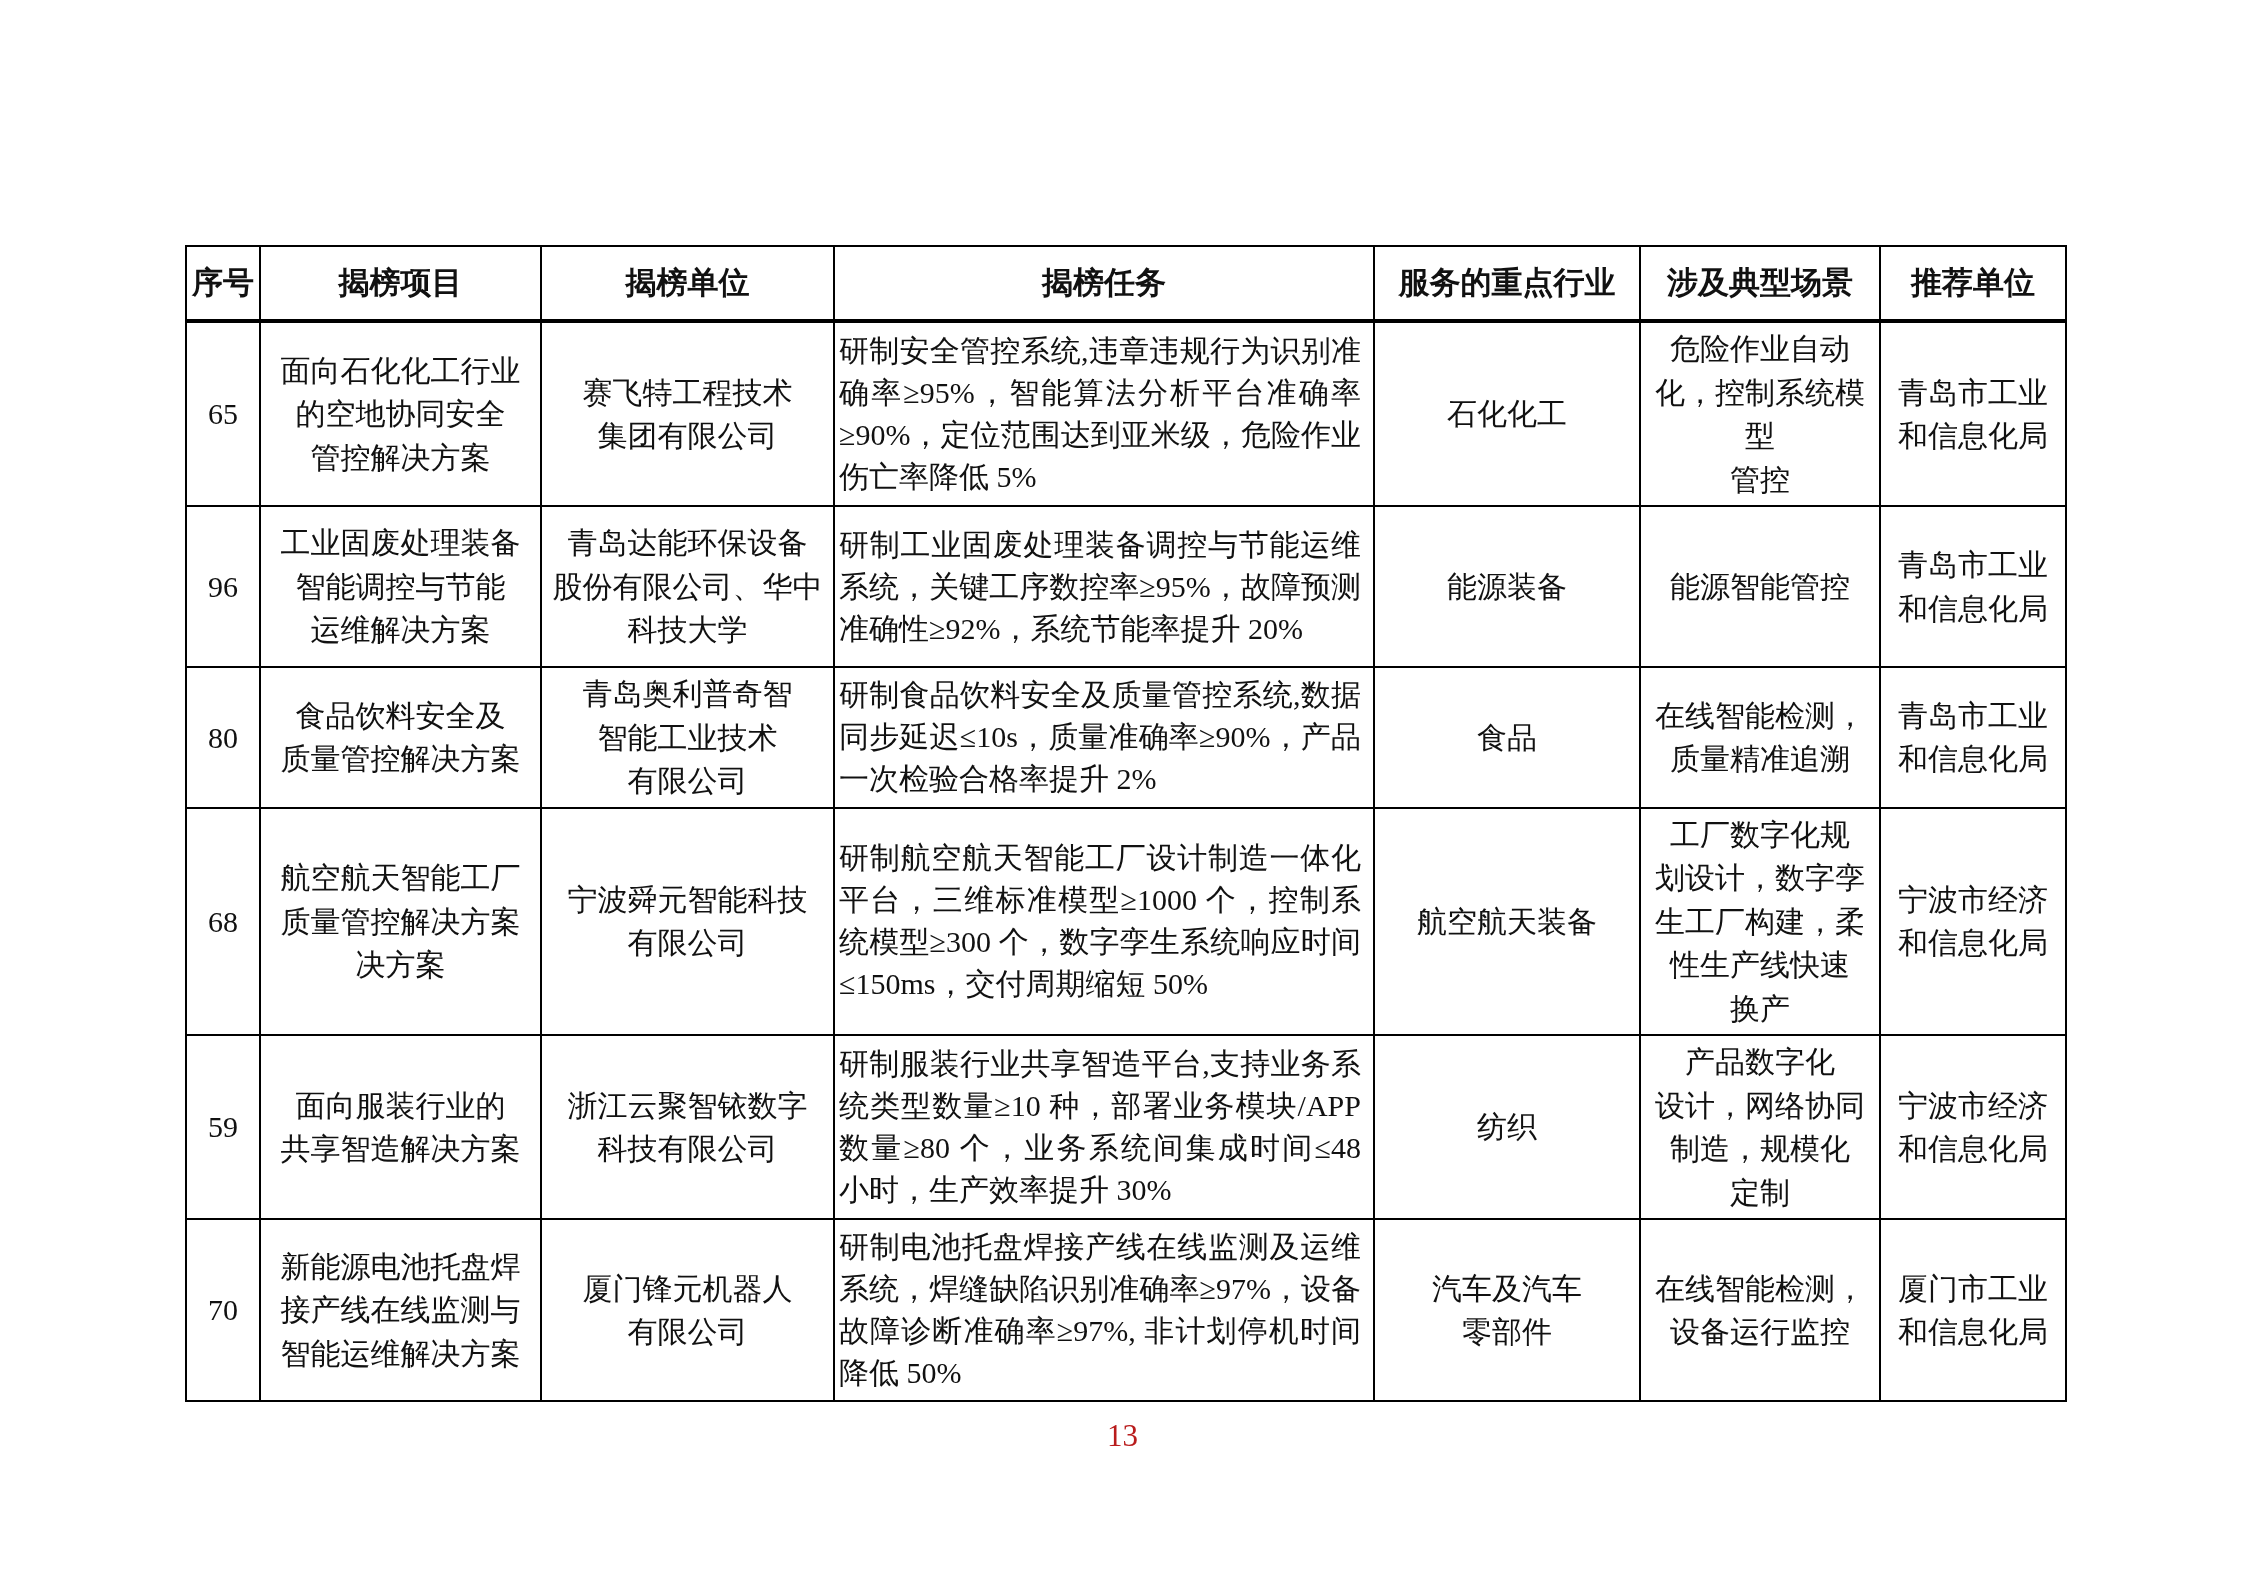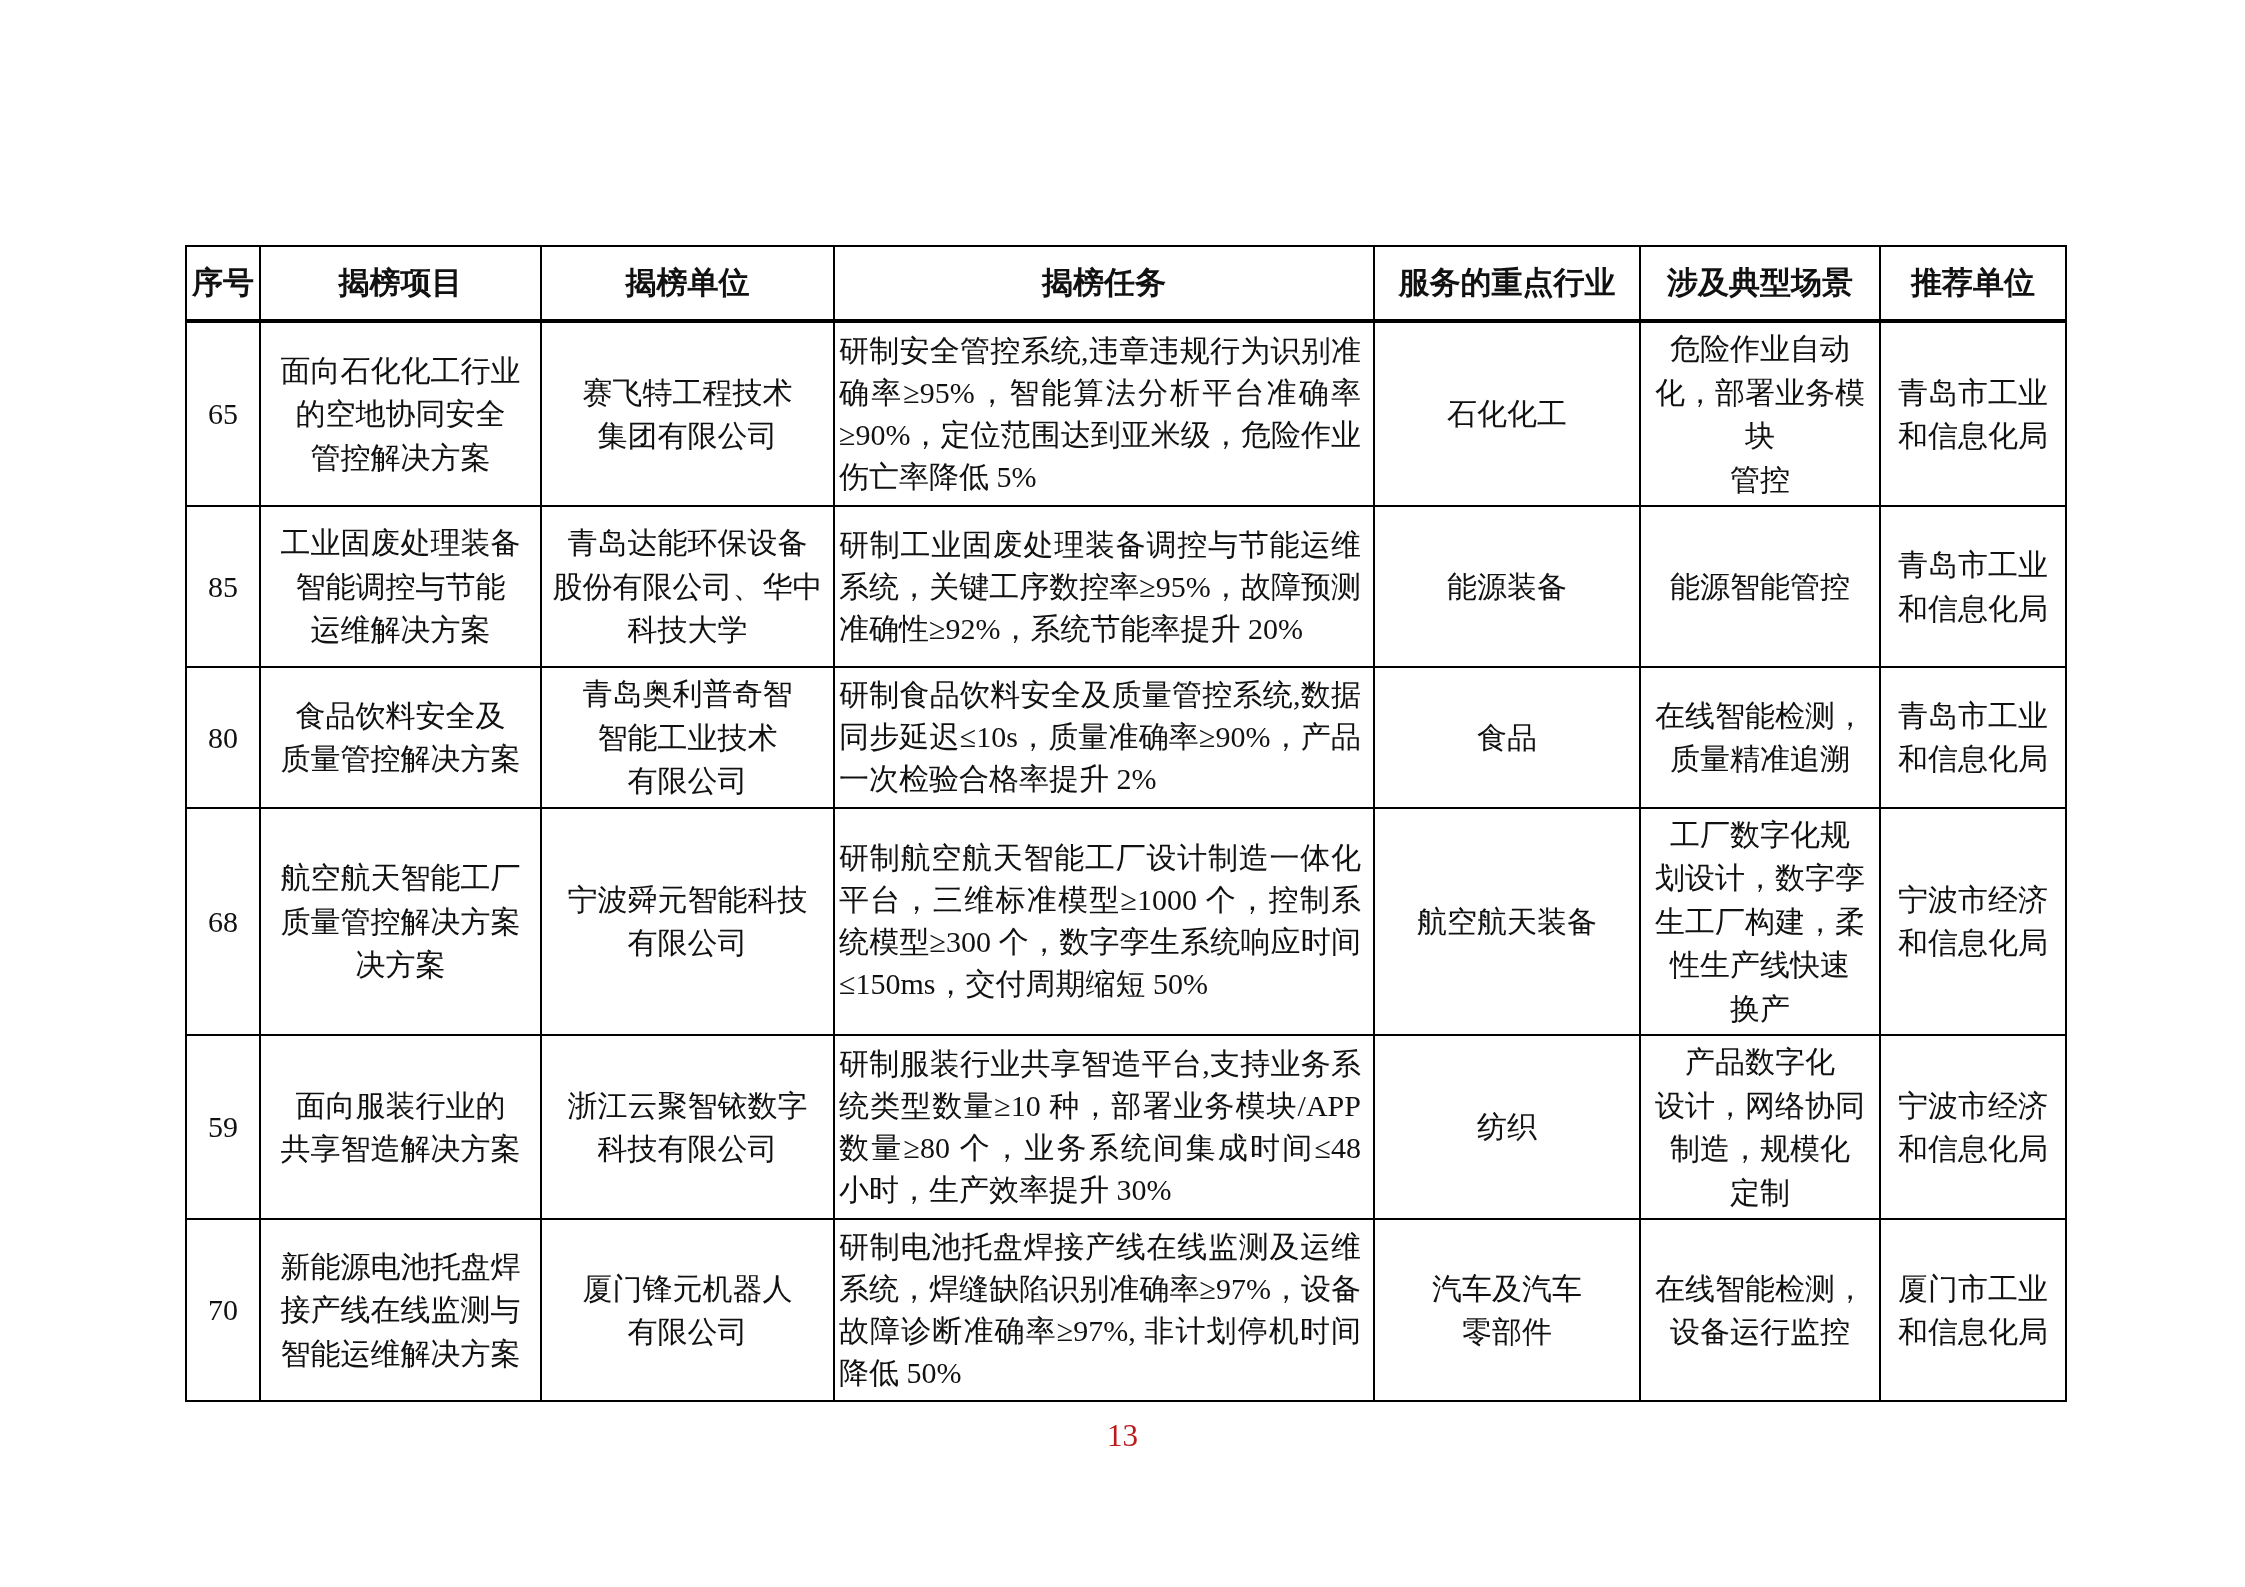--- a/index.html
+++ b/index.html
@@ -102,28 +102,28 @@
         <tr class="row-65">
           <td>65</td>
           <td>面向石化化工行业
 的空地协同安全
 管控解决方案</td>
           <td>赛飞特工程技术
 集团有限公司</td>
           <td class="task">研制安全管控系统,违章违规行为识别准确率≥95%，智能算法分析平台准确率≥90%，定位范围达到亚米级，危险作业伤亡率降低 5%</td>
           <td>石化化工</td>
           <td>危险作业自动
-化，部署业务模块
+化，控制系统模型
 管控</td>
           <td>青岛市工业
 和信息化局</td>
         </tr>
 
         <tr class="row-66">
-          <td>85</td>
+          <td>96</td>
           <td>工业固废处理装备
 智能调控与节能
 运维解决方案</td>
           <td>青岛达能环保设备
 股份有限公司、华中
 科技大学</td>
           <td class="task">研制工业固废处理装备调控与节能运维系统，关键工序数控率≥95%，故障预测准确性≥92%，系统节能率提升 20%</td>
           <td>能源装备</td>
           <td>能源智能管控</td>
           <td>青岛市工业

